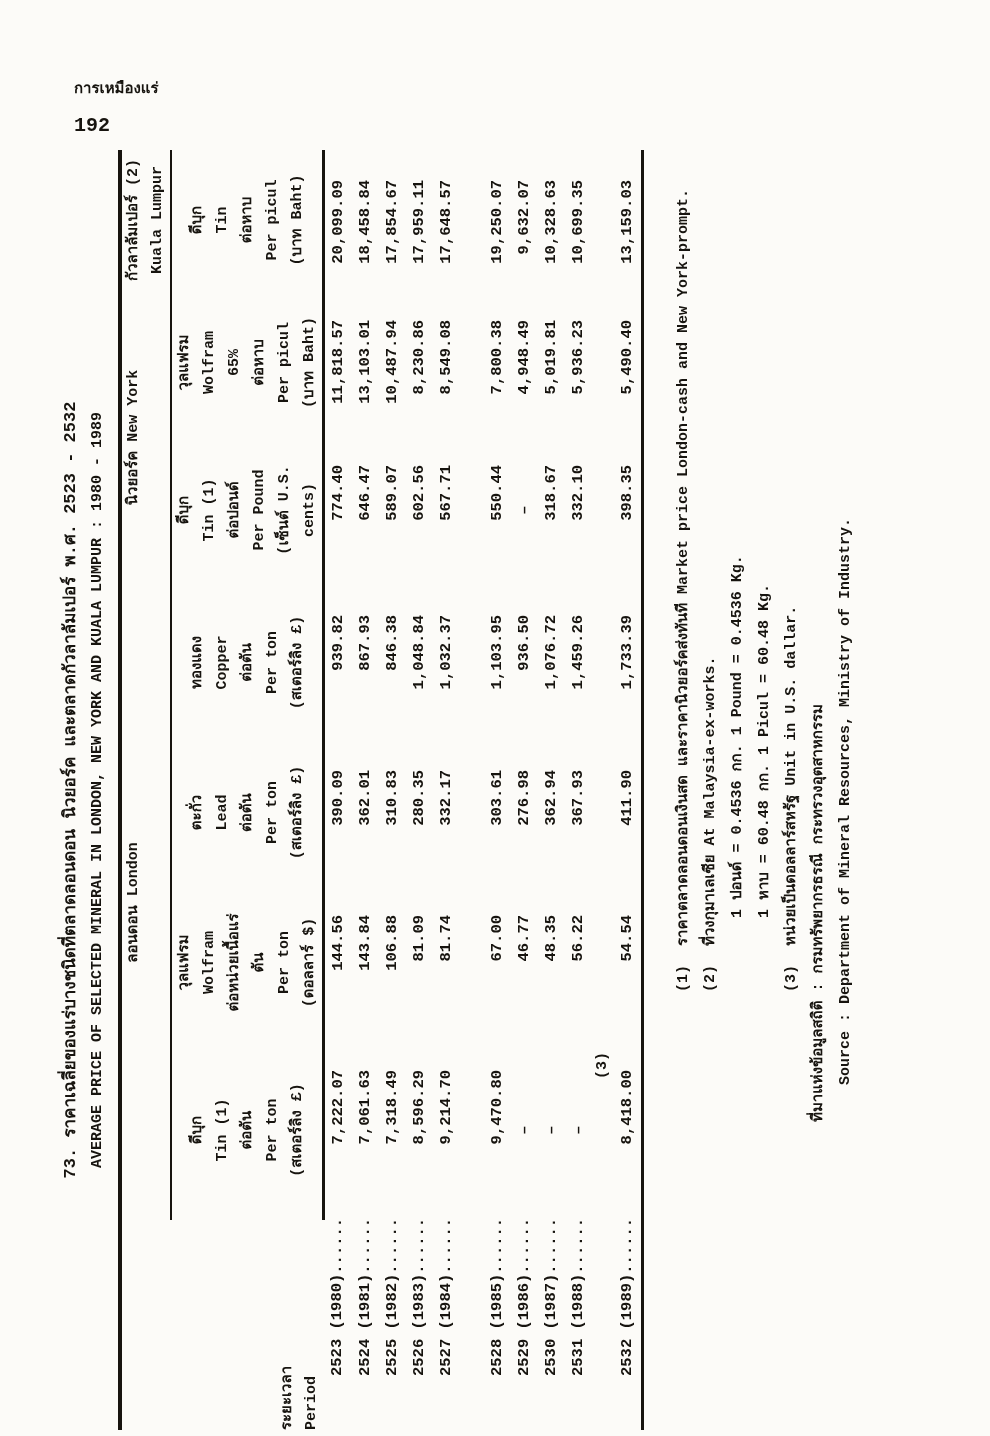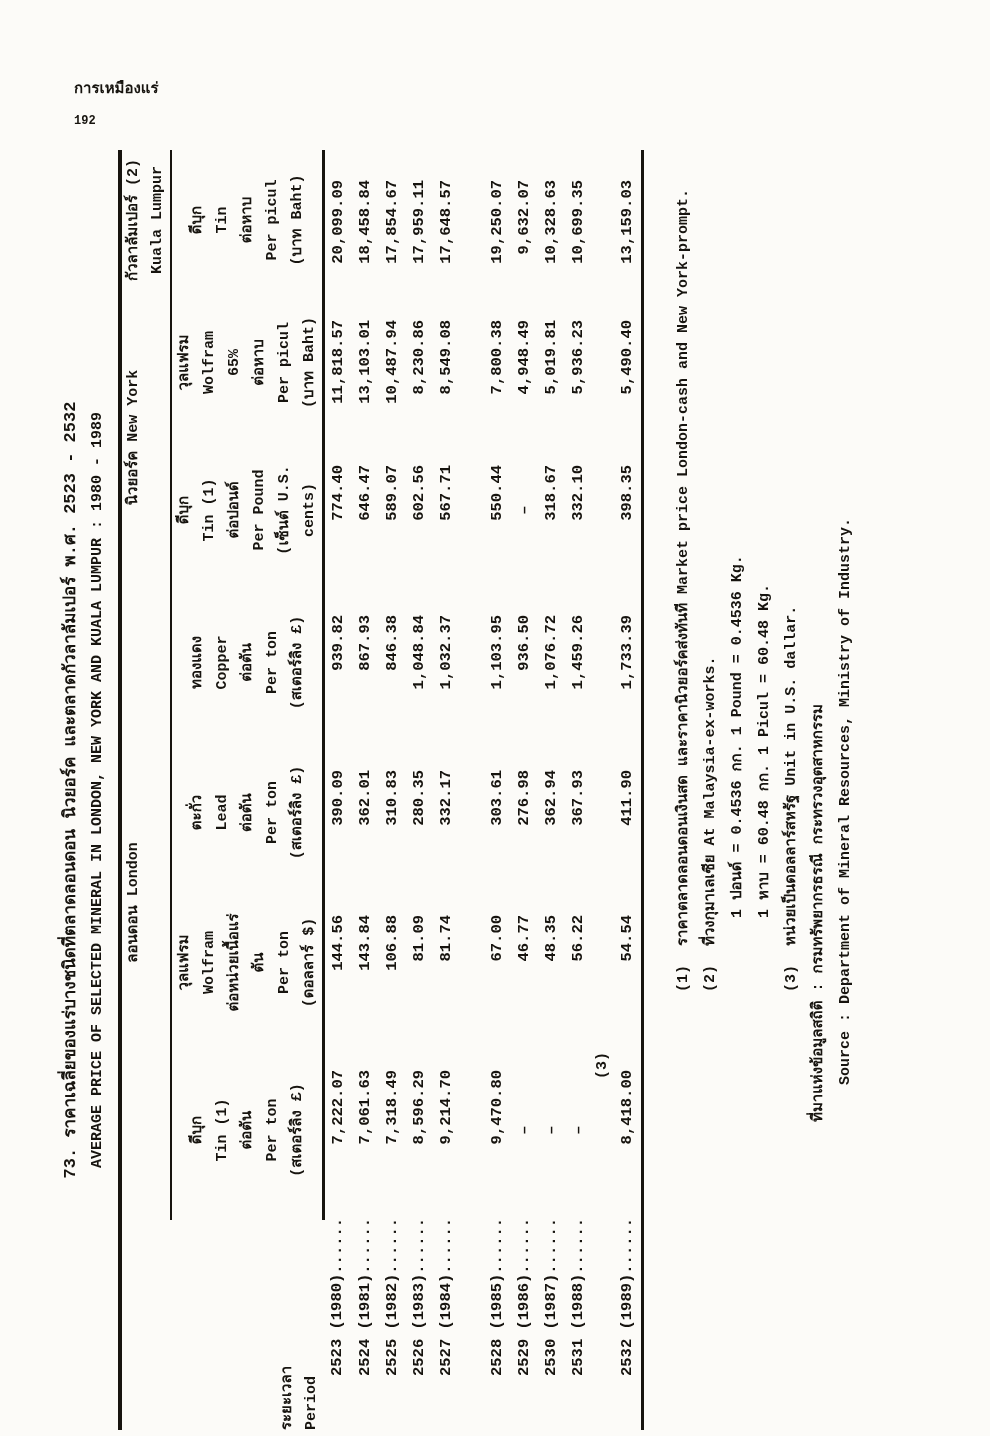--- a/index.html
+++ b/index.html
@@ -3,21 +3,21 @@
 <meta charset="utf-8">
 <style>
   html,body{margin:0;padding:0;background:#e8e8e4;}
   .page{
     position:relative; width:990px; height:1436px; margin:0 auto;
     background:#fcfbf8; overflow:hidden;
     font-family:"Liberation Mono","DejaVu Sans Mono",monospace;
     color:#17140f;
   }
   .corner{position:absolute; left:74px; top:76px; font-size:15px; font-weight:700;}
-  .pageno{position:absolute; left:74px; top:114px; font-size:12px; font-weight:700;}
+  .pageno{position:absolute; left:74px; top:114px; font-size:20px; font-weight:700;}
 
   
   .rot-outer{position:absolute; left:55px; top:150px; width:880px; height:1280px;}
   .rot-inner{
     width:1280px; height:880px;
     transform:translateY(1280px) rotate(-90deg);
     transform-origin:0 0;
   }
 
   .title-th{font-size:17px; font-weight:700; text-align:center; white-space:nowrap;}

